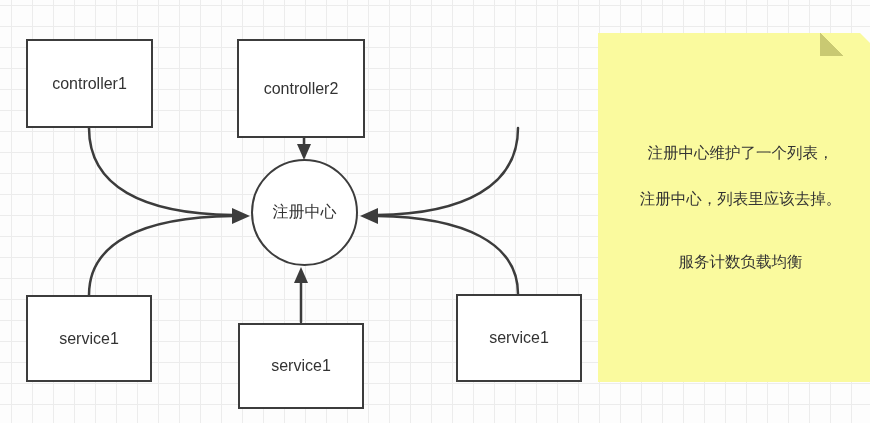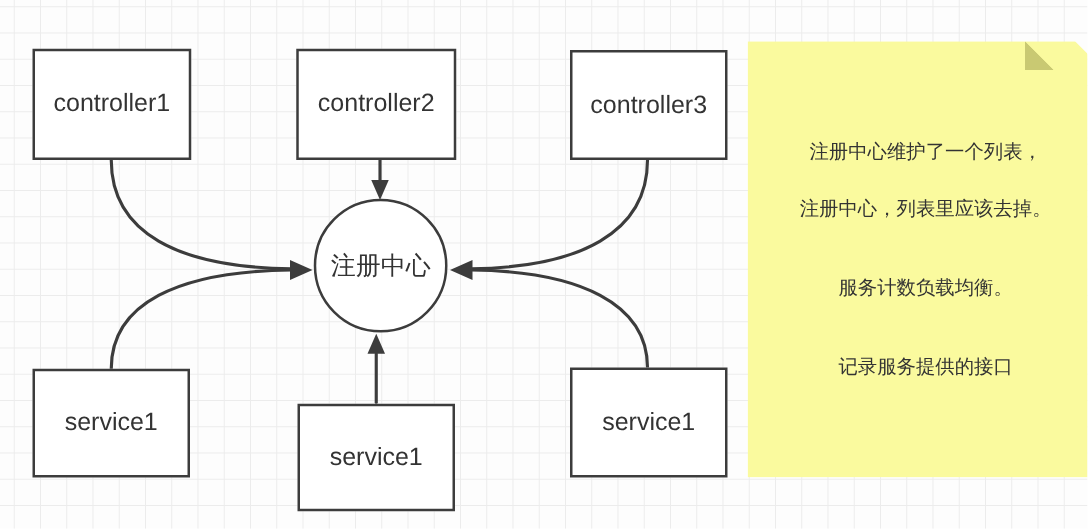--- a/index.html
+++ b/index.html
@@ -33,21 +33,21 @@
   .edge-head { fill: #3c3c3c; stroke: none; }
   .node {
     position: absolute;
     background: #ffffff;
     border: 2.5px solid #3c3c3c;
     display: flex;
     align-items: center;
     justify-content: center;
     box-sizing: border-box;
     color: #333333;
-    font-size: 20px;
+    font-size: 16px;
   }
   .node.rect-node {  }
   .node.circle-node { border-radius: 50%; }
   .node .node-label { white-space: nowrap; }
   .sticky-note {
     position: absolute;
     left: 598px; top: 33px;
     width: 285px; height: 349px;
     background: #fafa9e;
     clip-path: polygon(0 0, calc(100% - 23px) 0, 100% 23px, 100% 100%, 0 100%);
@@ -93,45 +93,41 @@
     <path class="edge-path" d="M 518 128 C 518 186, 464 214, 377 215"></path>
 
     <path class="edge-path" d="M 518 294 C 518 243, 464 217, 377 216"></path>
     <polygon class="edge-head" points="360,216 378,208 378,224"></polygon>
   </svg>
 
   <div class="node rect-node" style="left:26px; top:39px; width:127px; height:89px;">
     <span class="node-label">controller1</span>
   </div>
 
-  <div class="node rect-node" style="left:237px; top:39px; width:128px; height:89px;">
+  <div class="node rect-node" style="left:237px; top:39px; width:128px; height:99px;">
     <span class="node-label">controller2</span>
   </div>
 
-  <div class="node rect-node" style="left:456px; top:40px; width:126px; height:88px;">
-    <span class="node-label">controller3</span>
-  </div>
 
   <div class="node circle-node" style="left:251px; top:159px; width:107px; height:107px;font-family:Liberation Serif, serif;">
     <span class="node-label">注册中心</span>
   </div>
 
   <div class="node rect-node" style="left:26px; top:295px; width:126px; height:87px;">
     <span class="node-label">service1</span>
   </div>
 
   <div class="node rect-node" style="left:238px; top:323px; width:126px; height:86px;">
     <span class="node-label">service1</span>
   </div>
 
   <div class="node rect-node" style="left:456px; top:294px; width:126px; height:88px;">
     <span class="node-label">service1</span>
   </div>
 
   <div class="sticky-note">
     <div class="note-line">注册中心维护了一个列表，</div>
     <div class="note-line">注册中心，列表里应该去掉。</div>
-    <div class="note-line para-gap">服务计数负载均衡。</div>
-    <div class="note-line para-gap">记录服务提供的接口</div>
+    <div class="note-line para-gap">服务计数负载均衡</div>
   </div>
   <div class="note-fold" style="left:820px; top:33px; position:absolute;"></div>
 
 </div>
 
 </body></html>

